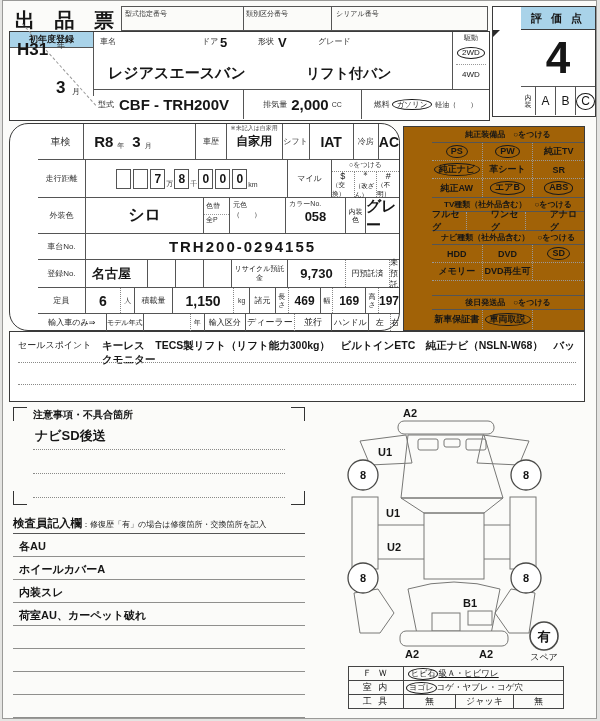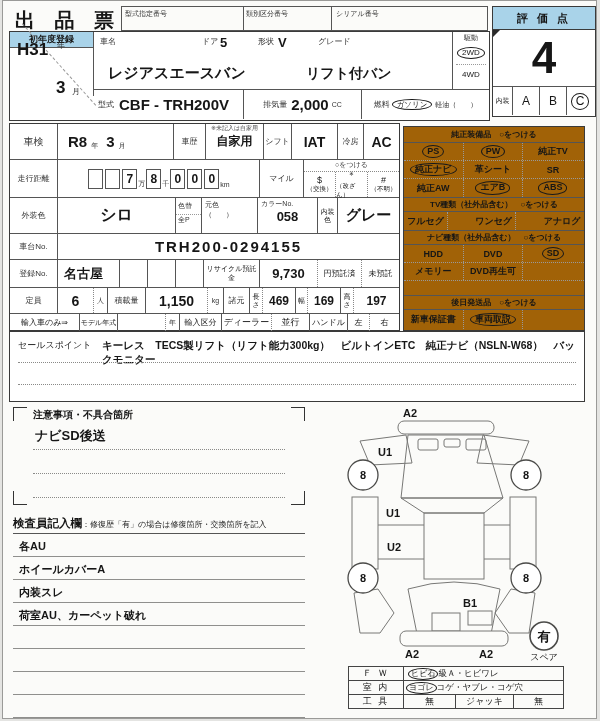--- a/index.html
+++ b/index.html
@@ -1,19 +1,19 @@
 <!DOCTYPE html>
 <html><head>
 <meta charset="utf-8">
 <style>
   html,body{margin:0;padding:0;}
   .page{position:relative;width:600px;height:721px;background:#e4e4e2;font-family:"Liberation Sans","DejaVu Sans",sans-serif;color:#161616;overflow:hidden;}
   .sheet{position:absolute;left:2px;top:0;width:595px;height:719px;background:#fbfbf9;border:1px solid #9a9a98;box-sizing:border-box;}
   .abs{position:absolute;box-sizing:border-box;}
-  .bx{border:1.5px solid #3a3a3a;}
+  .bx{border:1.5px solid #3a3a3a;padding-left:28px;}
   .bx1{border:1px solid #555;}
   .flex{display:flex;}
   .cc{display:flex;align-items:center;justify-content:center;}
   .lb{font-size:8px;color:#333;}
   .lb7{font-size:7px;color:#333;}
   .bv{font-weight:bold;}
   .oval{display:inline-block;border:1.6px solid #1a1a1a;border-radius:50%;padding:0 4px;line-height:1.25;}
   .dotline{border-bottom:1px dotted #8a8a88;}
   .cell-r{border-right:1px solid #555;box-sizing:border-box;}
   .cell-rd{border-right:1px dotted #888;box-sizing:border-box;}
@@ -100,21 +100,21 @@
       </div>
       <div class="cc" style="width:127px;">
         <span class="lb" style="margin-right:2px;">燃料</span>
         <span class="oval" style="font-size:7.5px;">ガソリン</span>
         <span class="lb7" style="margin-left:3px;">軽油</span>
         <span class="lb7">（　　）</span>
       </div>
     </div>
   </div>
 
-  <div class="abs bx" style="left:6px;top:122px;width:391px;height:208px;background:#fff;">
+  <div class="abs bx" style="left:6px;top:122px;width:391px;height:208px;background:#fff;border-radius:19px;">
 
     <div class="flex row-b" style="height:36px;">
       <div class="cc cell-r lb" style="width:48px;font-size:10px;">車検</div>
       <div class="cc cell-r" style="width:116px;justify-content:flex-start;padding-left:10px;">
         <span class="bv" style="font-size:15px;">R8</span>
         <span class="lb7" style="margin:8px 8px 0 4px;">年</span>
         <span class="bv" style="font-size:15px;">3</span>
         <span class="lb7" style="margin:8px 0 0 4px;">月</span>
       </div>
       <div class="cc cell-r lb" style="width:32px;">車歴</div>
@@ -374,21 +374,21 @@
       <text x="208" y="240" font-size="13">有</text>
       <text x="208" y="259" font-size="9" font-weight="normal">スペア</text>
     </g>
   </svg>
 
   <div class="abs" style="left:345px;top:665px;width:216px;">
     <div class="flex" style="height:15px;">
       <div class="tbl-cell cc" style="width:56px;letter-spacing:2px;">Ｆ Ｗ</div>
       <div class="tbl-cell" style="width:160px;border-left:none;padding-left:4px;">
         <span class="oval" style="font-size:8px;padding:0 2px;">ヒビ石</span>
-        <span style="font-size:8.5px;">級Ａ・ヒビワレ</span>
+        <span style="font-size:8.5px;text-decoration:underline;">級Ａ・ヒビワレ</span>
       </div>
     </div>
     <div class="flex" style="height:15px;margin-top:-1px;">
       <div class="tbl-cell cc" style="width:56px;letter-spacing:2px;">室 内</div>
       <div class="tbl-cell" style="width:160px;border-left:none;padding-left:2px;">
         <span class="oval" style="font-size:8px;padding:0 2px;">ヨゴレ</span>
         <span style="font-size:8.5px;">コゲ・ヤブレ・コゲ穴</span>
       </div>
     </div>
     <div class="flex" style="height:15px;margin-top:-1px;">

